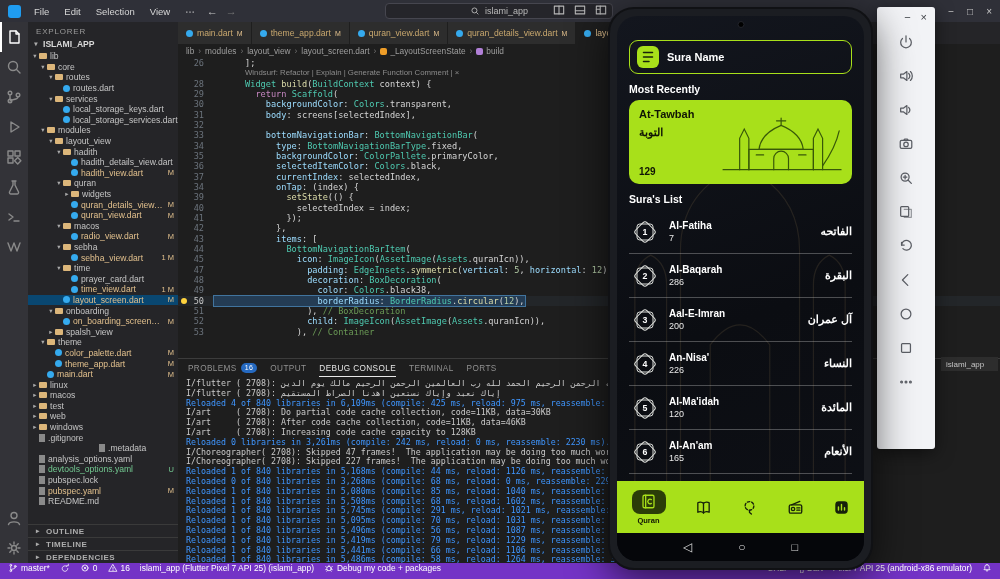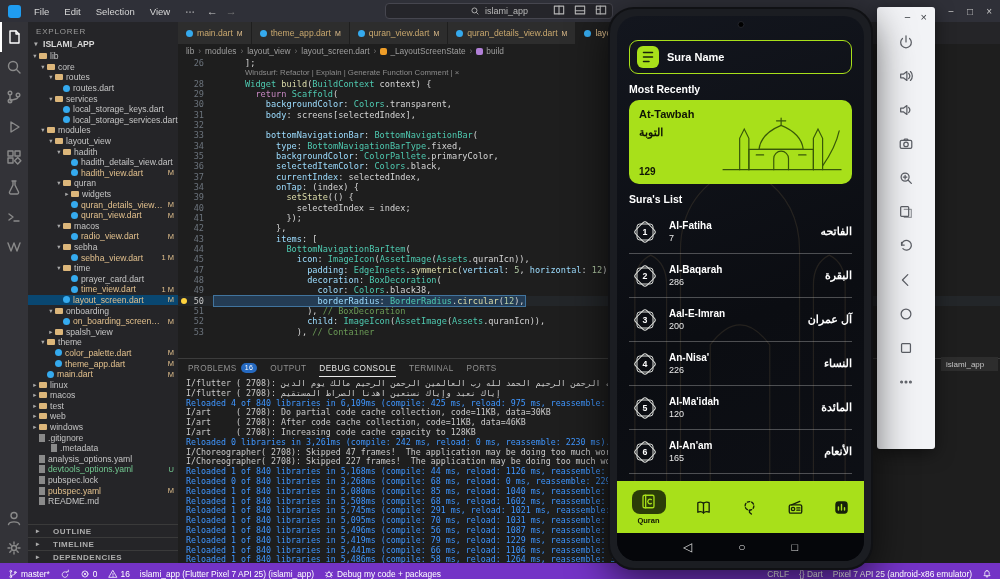--- a/index.html
+++ b/index.html
@@ -36,21 +36,21 @@
   .chev{width:8px;font-size:6.5px;color:#aaa;flex:none;text-align:center;}
   .fic{flex:none;margin-right:3px;}
   .fic-folder{width:8px;height:6px;border-radius:1px;background:#dcb67a;}
   .fic-dart{width:7px;height:7px;border-radius:50%;background:#35aaee;}
   .fic-file{width:6px;height:8px;background:#8a8a8a;}
   .tlab{flex:1;overflow:hidden;text-overflow:ellipsis;}
   .tlab.modified{color:#e2c08d;}
   .tlab.untracked{color:#73c991;}
   .tmeta{flex:none;font-size:7.5px;margin:0 4px;color:#e2c08d;}
   .tmeta.untracked{color:#73c991;}
-  .sb-sec{display:flex;align-items:center;gap:11px;height:13px;font-size:8px;font-weight:bold;
+  .sb-sec{display:flex;align-items:center;gap:4px;height:13px;font-size:8px;font-weight:bold;
     letter-spacing:.5px;color:#adadad;padding:0 6px;border-top:1px solid #3a3a3a;}
   
   .editor{position:absolute;left:178px;top:22px;right:0;bottom:16px;background:#1e1e1e;}
   .tabbar{display:flex;height:22px;background:#252528;align-items:stretch;overflow:hidden;}
   .tab{display:flex;align-items:center;gap:4px;padding:0 8px;font-size:8.6px;background:#2d2d2d;
     border-right:1px solid #1e1e1e;}
   .tab .tab-label{color:#c9a86e;}
   .tab.active{background:#1e1e1e;}
   .tab.active .tab-label{color:#e2c08d;}
   .dart-ic{width:7px;height:7px;border-radius:50%;background:#35aaee;flex:none;}
@@ -77,21 +77,21 @@
   .panel{position:absolute;left:0;right:0;top:336px;bottom:0;border-top:1px solid #3c3c3c;background:#1e1e1e;}
   #panel-tabs{display:flex;gap:13px;height:18px;align-items:center;padding:0 10px;}
   .ptab{font-size:8.2px;letter-spacing:.4px;color:#919191;display:flex;align-items:center;gap:4px;height:100%;}
   .ptab.active{color:#e7e7e7;box-shadow:inset 0 -1px 0 #e7e7e7;}
   .pbadge{background:#2569c0;color:#fff;font-size:7px;border-radius:7px;padding:0 4px;height:10px;line-height:10px;}
   #console{padding:2px 0 0 8px;font-family:"DejaVu Sans Mono",monospace;font-size:8.3px;overflow:hidden;height:186px;}
   .con-row{height:9.8px;line-height:9.8px;white-space:pre;color:#c9c9c9;}
   .con-row.reload{color:#3f96ff;}
   
   .statusbar{position:absolute;left:0;right:0;bottom:0;height:16px;background:var(--status,#7433c6);
-    color:#fff;display:flex;align-items:flex-end;justify-content:space-between;padding:0 8px;z-index:2;font-size:8.4px;}
+    color:#fff;display:flex;align-items:flex-start;justify-content:space-between;padding:0 8px;z-index:2;font-size:8.4px;}
   #status-l,#status-r{display:flex;align-items:center;gap:10px;}
   .st-item{display:flex;align-items:center;gap:3px;white-space:nowrap;}
   .st-ic{display:flex;}
   .side-tab{position:absolute;left:941px;top:357px;width:57px;height:14px;background:#2d2d2d;color:#c5c5c5;
     font-size:8px;display:flex;align-items:center;padding:0 5px;z-index:1;}
   
   .emu{position:absolute;left:608px;top:7px;width:265px;height:563px;background:#1b1d22;
     border:2px solid #101114;border-radius:26px;box-shadow:0 10px 40px rgba(0,0,0,.65);z-index:10;}
   .emu-screen{position:absolute;inset:7px;border-radius:20px;overflow:hidden;
     background:linear-gradient(160deg,#13161e,#0b0d12 55%,#0e1016);}
@@ -441,21 +441,21 @@
         <div class="trow" style="padding-left: 3px;">
           <span class="chev">▸</span>
           <span class="fic fic-folder"></span>
           <span class="tlab">windows</span>
         </div>
         <div class="trow" style="padding-left: 3px;">
           <span class="chev"></span>
           <span class="fic fic-file"></span>
           <span class="tlab">.gitignore</span>
         </div>
-        <div class="trow" style="padding-left: 15px;">
+        <div class="trow" style="padding-left: 15px; margin-left: 48px;">
           <span class="chev"></span>
           <span class="fic fic-file"></span>
           <span class="tlab">.metadata</span>
         </div>
         <div class="trow" style="padding-left: 3px; justify-content: flex-end;">
           <span class="chev"></span>
           <span class="fic fic-file"></span>
           <span class="tlab">analysis_options.yaml</span>
         </div>
         <div class="trow" style="padding-left: 3px;">

